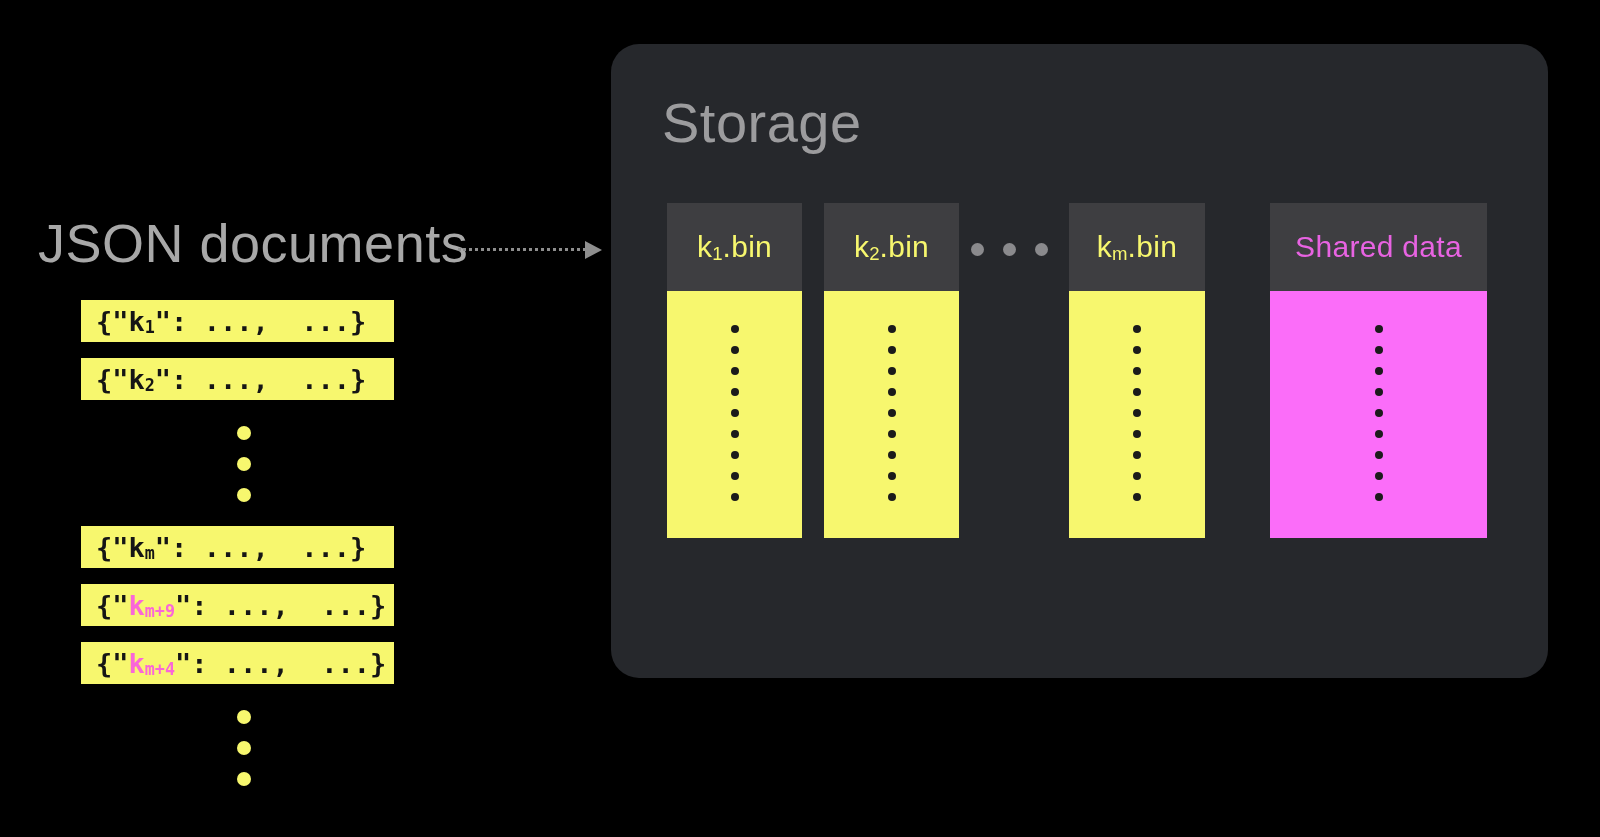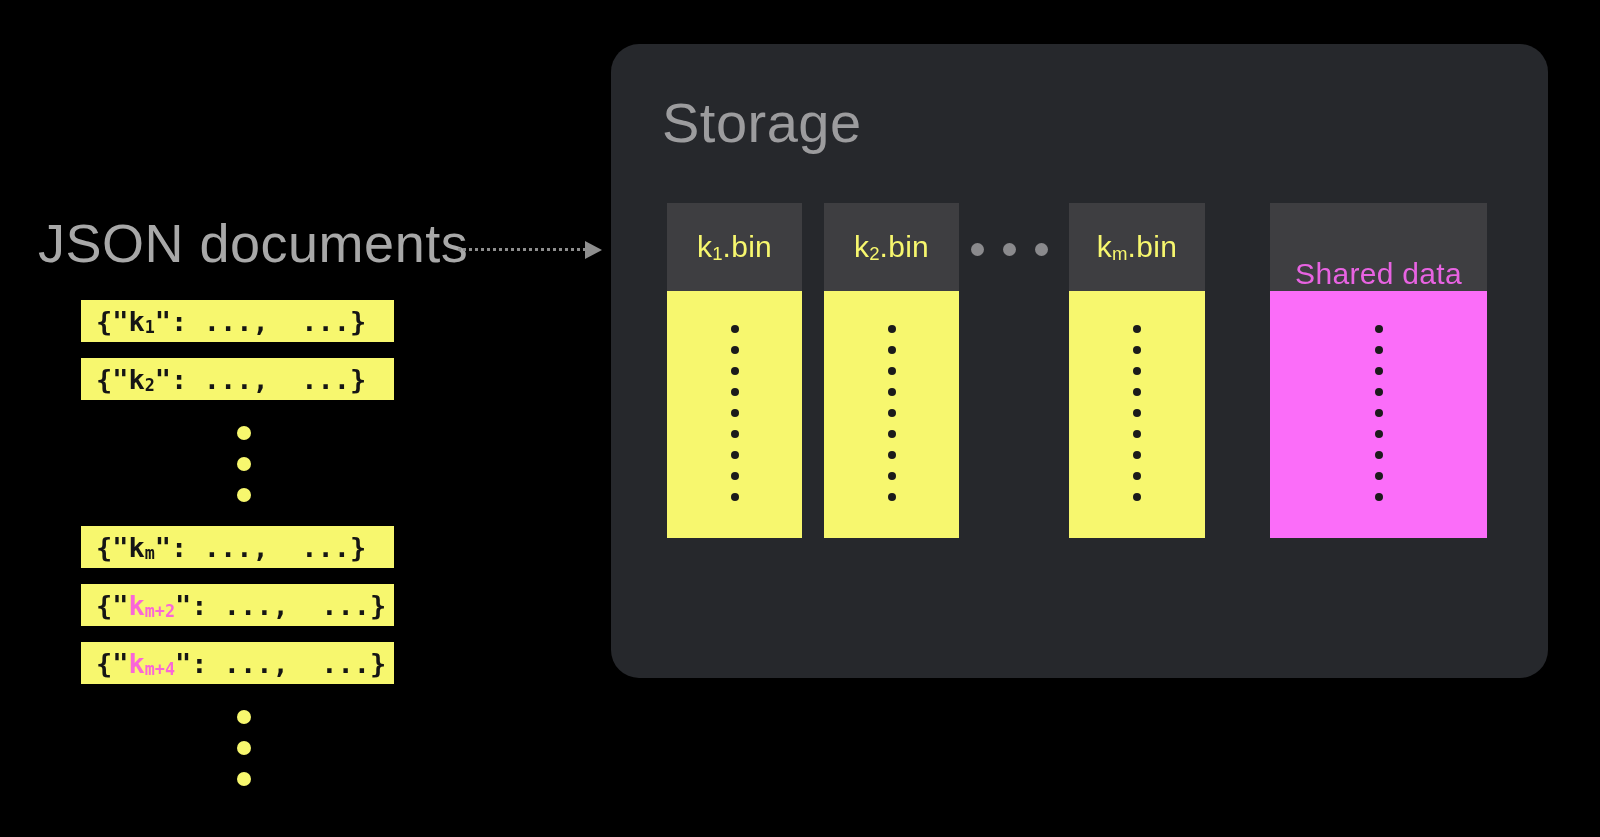--- a/index.html
+++ b/index.html
@@ -42,21 +42,21 @@
   .storage-title{
     position:absolute;left:51px;top:46px;
     font-size:56px;font-weight:300;color:var(--title-gray);letter-spacing:0.5px;
   }
   .column{position:absolute;top:159px;}
   .col-header{
     height:88px;display:flex;align-items:center;justify-content:center;
     background:var(--header-bg);font-size:30px;letter-spacing:0.3px;
   }
   .col-header.bin{color:var(--yellow);}
-  .col-header.shared{color:var(--shared-label);align-items:flex-end;}
+  .col-header.shared{color:var(--shared-label);}
   .col-body{
     height:247px;display:flex;flex-direction:column;align-items:center;
     padding-top:34px;gap:13px;box-sizing:border-box;
   }
   .col-body.bin{background:var(--yellow);}
   .col-body.shared{background:var(--magenta);}
   .dot-dark{width:8px;height:8px;border-radius:50%;background:var(--dark-dot);flex:none;}
   .col-ellipsis{position:absolute;top:199px;display:flex;gap:19px;}
   .dot-gray{width:13px;height:13px;border-radius:50%;background:var(--ellipsis-gray);flex:none;}
 </style>
@@ -74,21 +74,21 @@
 
   <div class="doc-stack">
       <div class="doc-bar"><span>{"</span><span class="k-key">k<sub class="sub">1</sub></span><span>": ...,  ...}</span></div>
       <div class="doc-bar"><span>{"</span><span class="k-key">k<sub class="sub">2</sub></span><span>": ...,  ...}</span></div>
       <div class="doc-dots">
         <span class="dot-yellow"></span>
         <span class="dot-yellow"></span>
         <span class="dot-yellow"></span>
       </div>
       <div class="doc-bar"><span>{"</span><span class="k-key">k<sub class="sub">m</sub></span><span>": ...,  ...}</span></div>
-      <div class="doc-bar"><span>{"</span><span class="k-key highlight">k<sub class="sub">m+2</sub></span><span>": ...,  ...}</span></div>
+      <div class="doc-bar"><span>{"</span><span class="k-key highlight">k<sub class="sub">m+9</sub></span><span>": ...,  ...}</span></div>
       <div class="doc-bar"><span>{"</span><span class="k-key highlight">k<sub class="sub">m+4</sub></span><span>": ...,  ...}</span></div>
       <div class="doc-dots">
         <span class="dot-yellow"></span>
         <span class="dot-yellow"></span>
         <span class="dot-yellow"></span>
       </div>
     </div>
 
   <div class="storage-box">
     <div class="storage-title">Storage</div>

